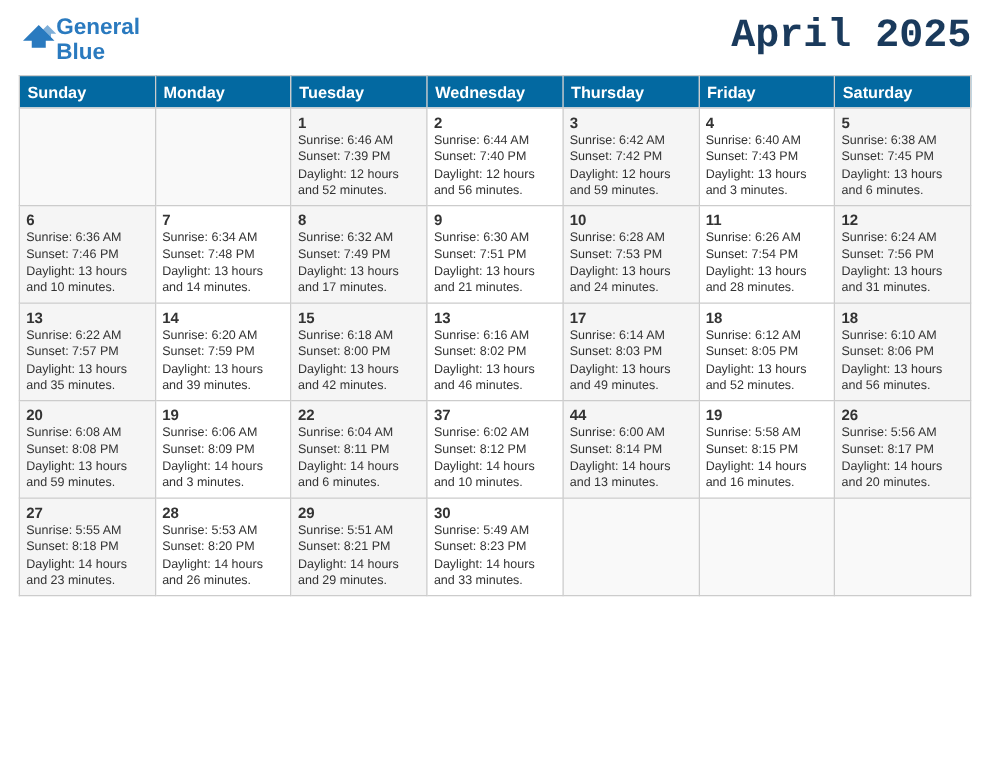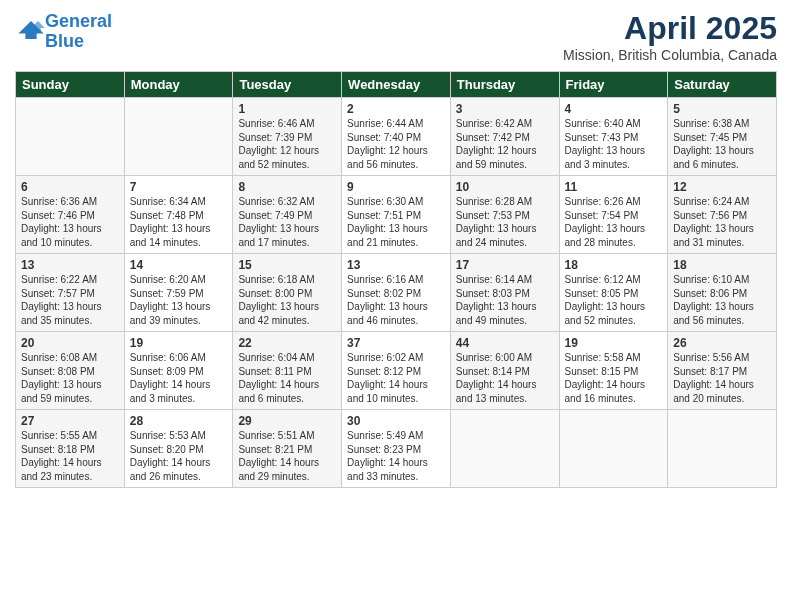--- a/index.html
+++ b/index.html
@@ -36,31 +36,32 @@
       margin-left: 2px;
       margin-right: 0px;
     }
     .title-area {
       text-align: right;
     }
     .month-title {
       font-size: 32px;
       font-weight: bold;
       color: #1a3a5c;
+      font-family: Liberation Mono, monospace;
     }
     .subtitle {
       font-size: 14px;
       color: #444;
     }
     .calendar {
       width: 100%;
       border-collapse: collapse;
     }
     .calendar th {
-      background-color: #14532d;
+      background-color: #0369a1;
       color: #fff;
       text-align: left;
       padding: 5px 6px;
       font-size: 13px;
       font-weight: bold;
       border: 1px solid #ccc;
     }
     .calendar td {
       border: 1px solid #ccc;
       vertical-align: top;
@@ -105,21 +106,20 @@
     </div>
     <div>
       <div class="logo-text">
         <span>General</span><br>
         <span style="color:#2a7abf;">Blue</span>
       </div>
     </div>
   </div>
   <div class="title-area">
     <div class="month-title">April 2025</div>
-    <div class="subtitle">Mission, British Columbia, Canada</div>
   </div>
 </div>
 
 <table class="calendar">
   <thead>
     <tr>
     <th>Sunday</th>
         <th>Monday</th>
         <th>Tuesday</th>
         <th>Wednesday</th>

